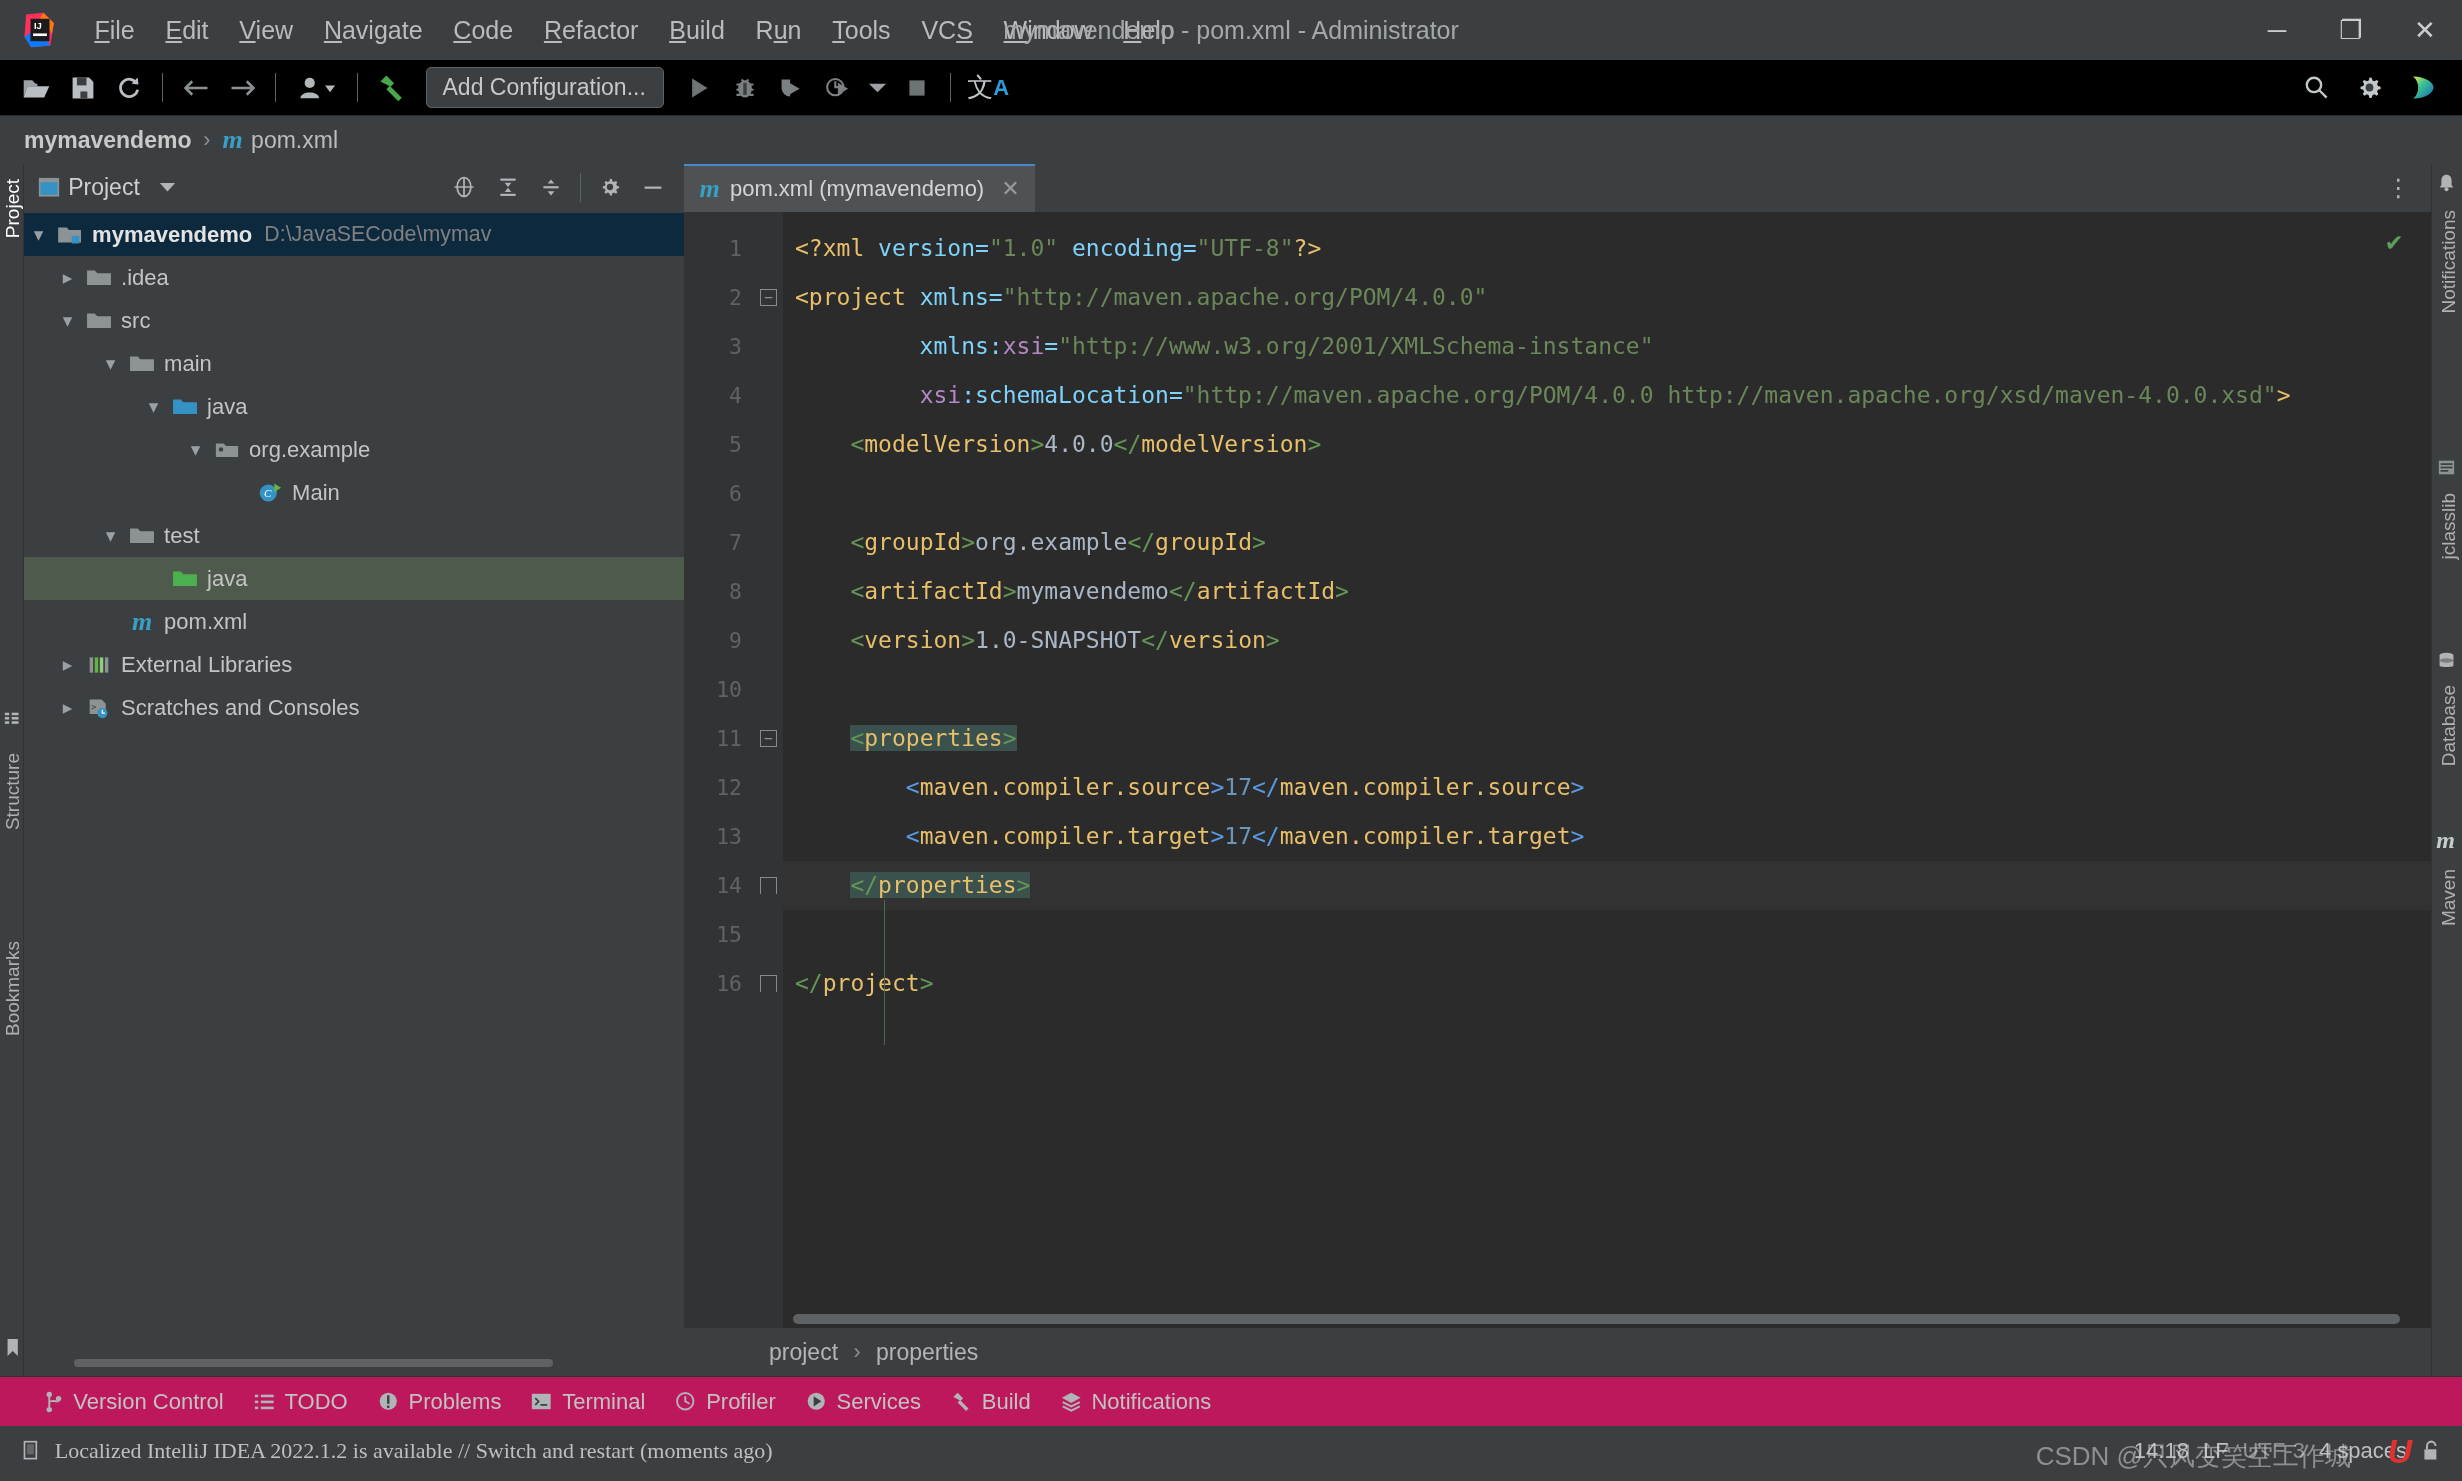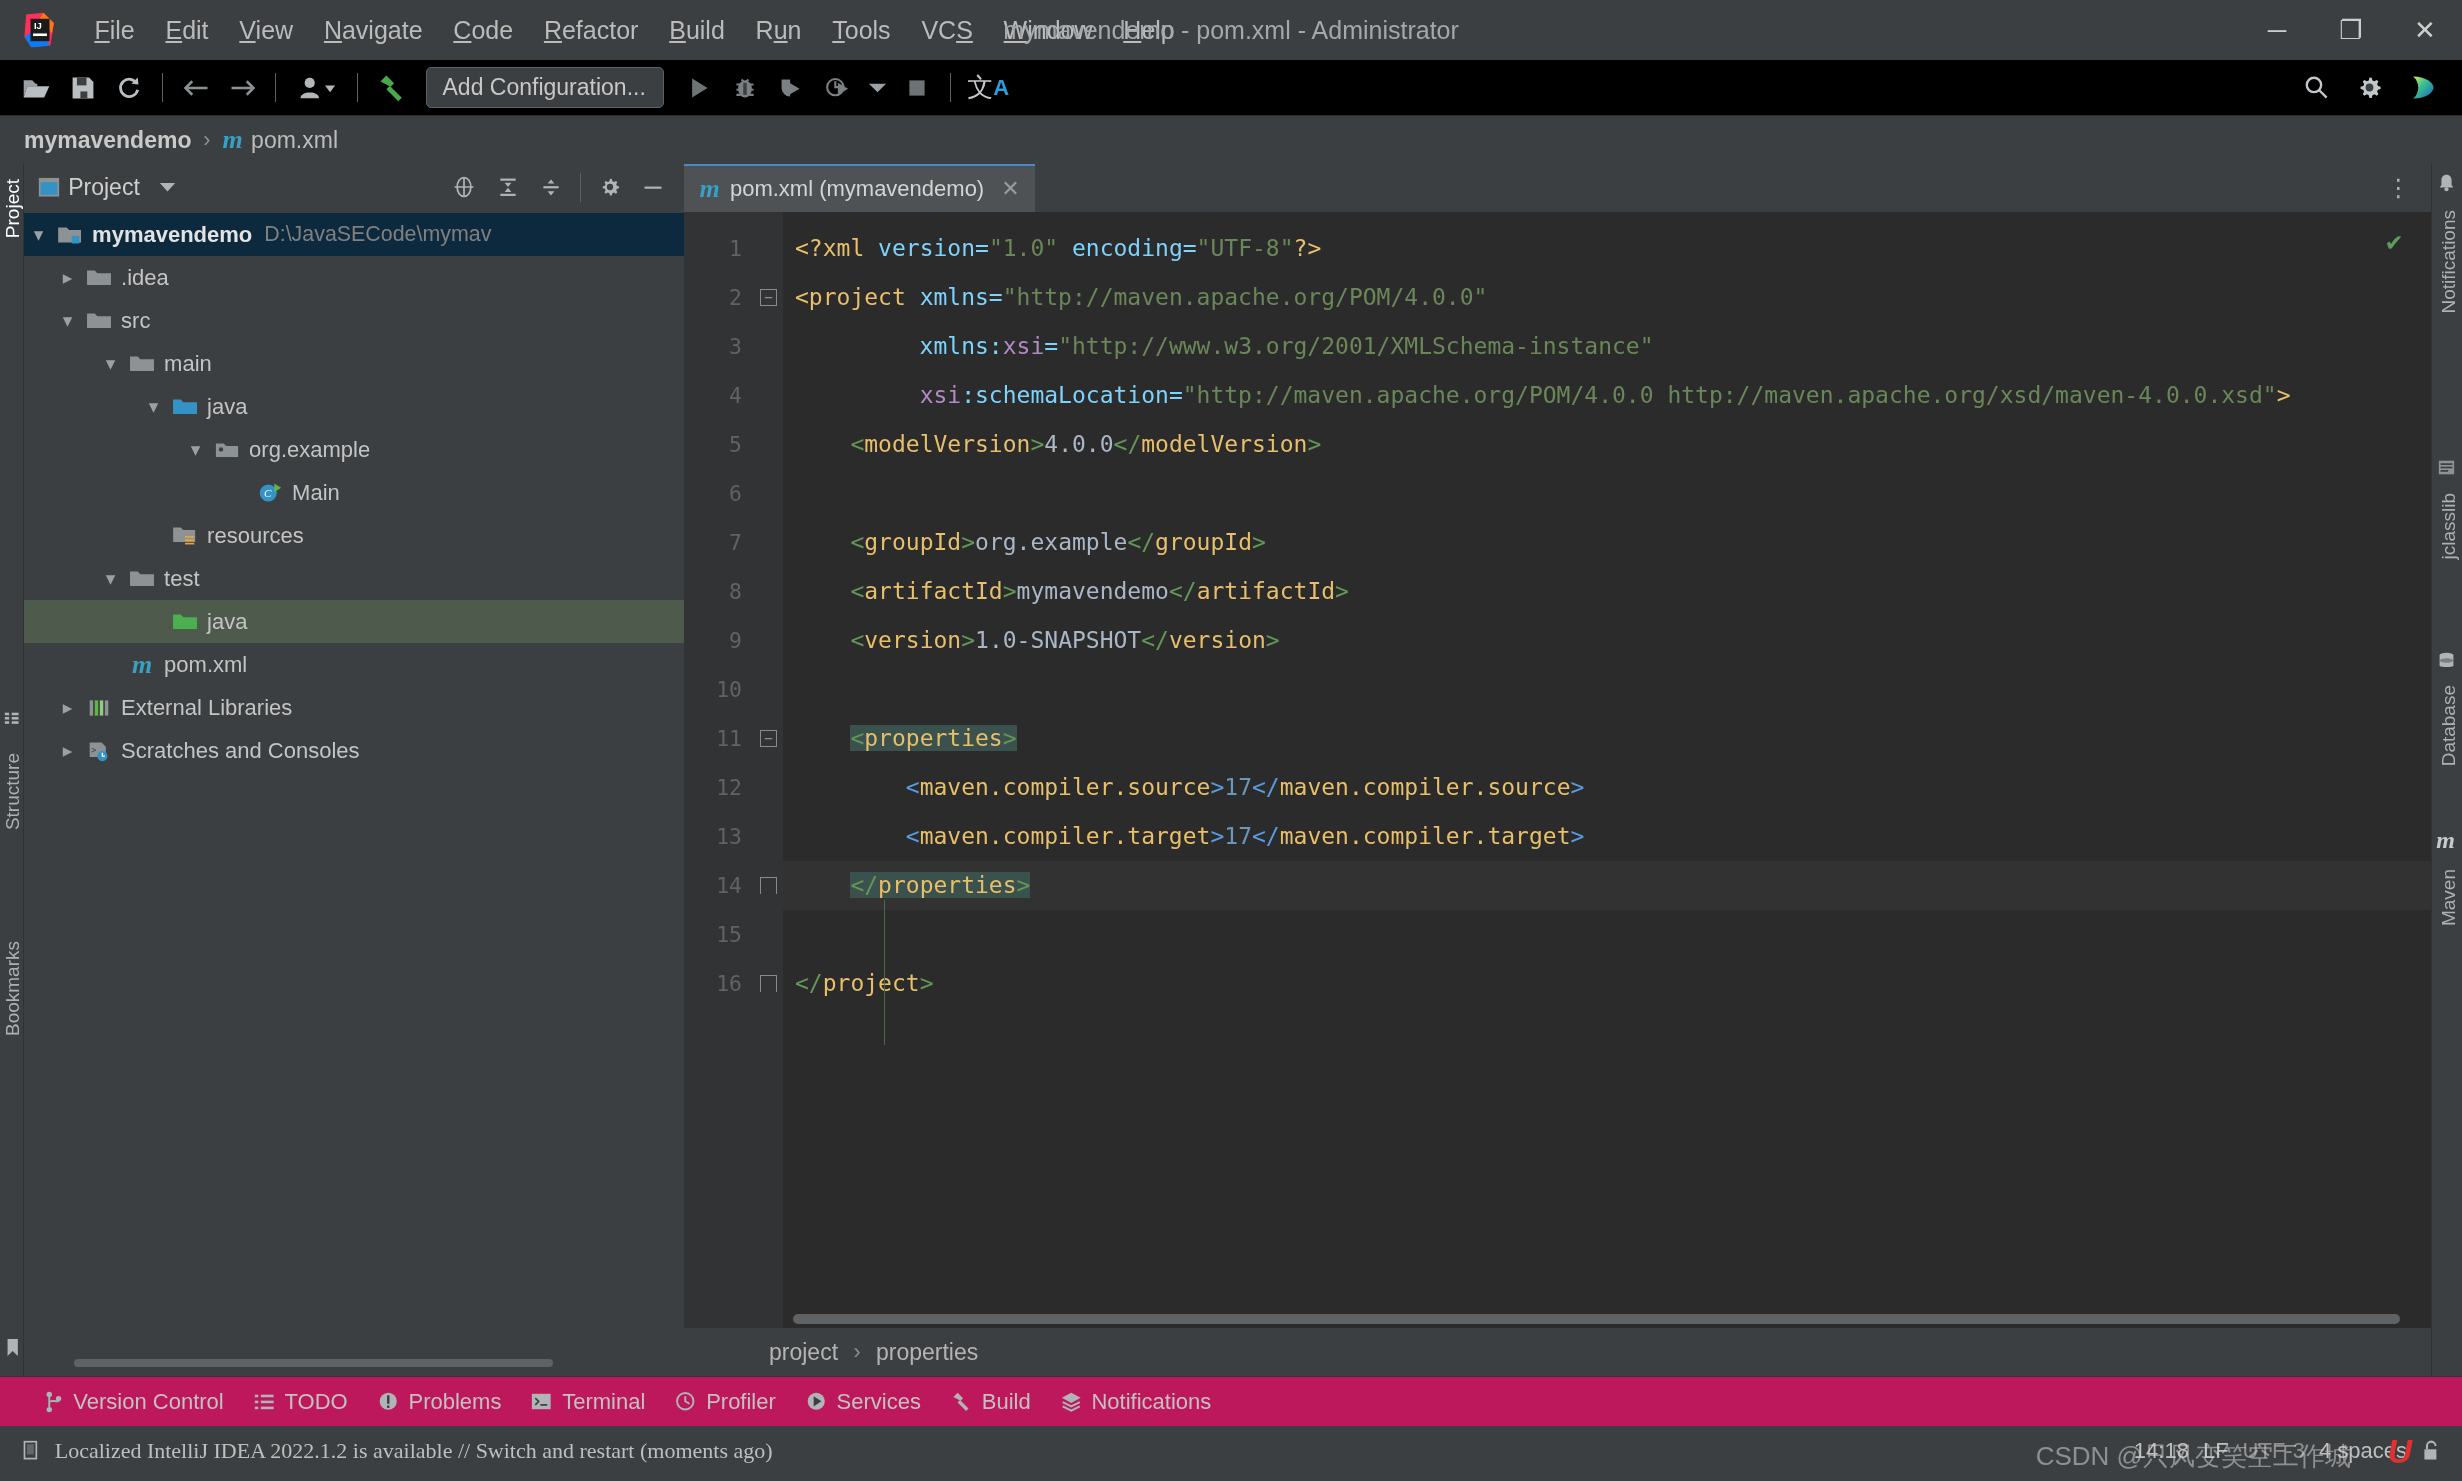--- a/index.html
+++ b/index.html
@@ -465,31 +465,20 @@
         <span class="ticon">
           <svg width="26" height="24" viewBox="0 0 30 28" style="font-size:26px">
               <circle cx="13" cy="14" r="10" fill="#3592c4"></circle>
               <text x="8" y="19" font-family="Liberation Serif, serif" font-size="13" fill="#ffffff" font-style="italic">C</text>
               <path d="M20 3 L28 8 L20 13 Z" fill="#62b543"></path>
             </svg>
         </span>
         <span class="tlabel">Main</span>
       </div>
 
-      <div class="tnode" style="padding-left:144px">
-        <span class="ticon">
-          <svg width="26" height="22" viewBox="0 0 30 26">
-              <path d="M1 3 h9 l3 3 h14 v14 H1 Z" fill="#8d9295"></path>
-              <rect x="15" y="13" width="11" height="2" fill="#e8a33d"></rect>
-              <rect x="15" y="17" width="11" height="2" fill="#e8a33d"></rect>
-              <rect x="15" y="21" width="11" height="2" fill="#e8a33d"></rect>
-            </svg>
-        </span>
-        <span class="tlabel">resources</span>
-      </div>
 
       <div class="tnode" style="padding-left:72px">
         <span class="chev">▾</span>
         <span class="ticon">
           <svg width="26" height="20.5" viewBox="0 0 30 24">
               <path d="M1 3 h9 l3 3 h16 v14 H1 Z" fill="#8d9295"></path>
             </svg>
         </span>
         <span class="tlabel">test</span>
       </div>

